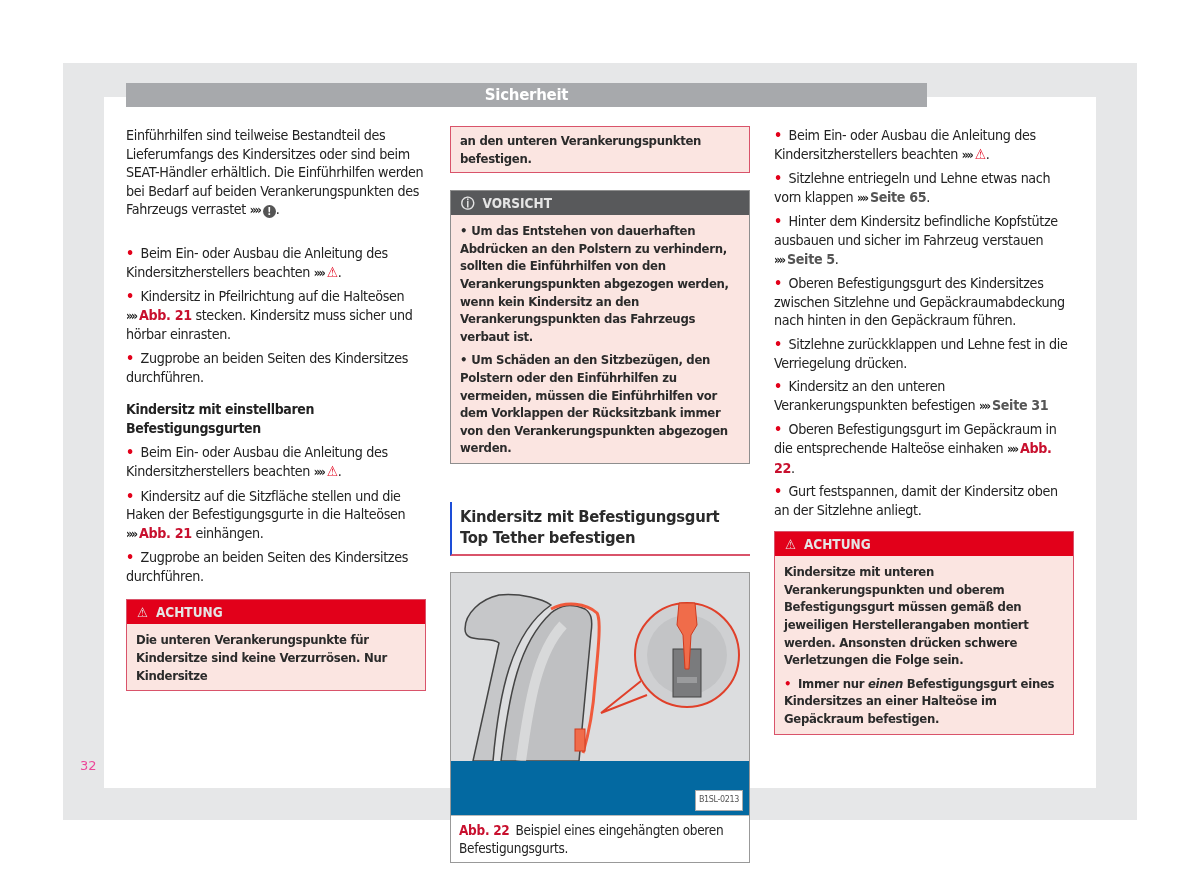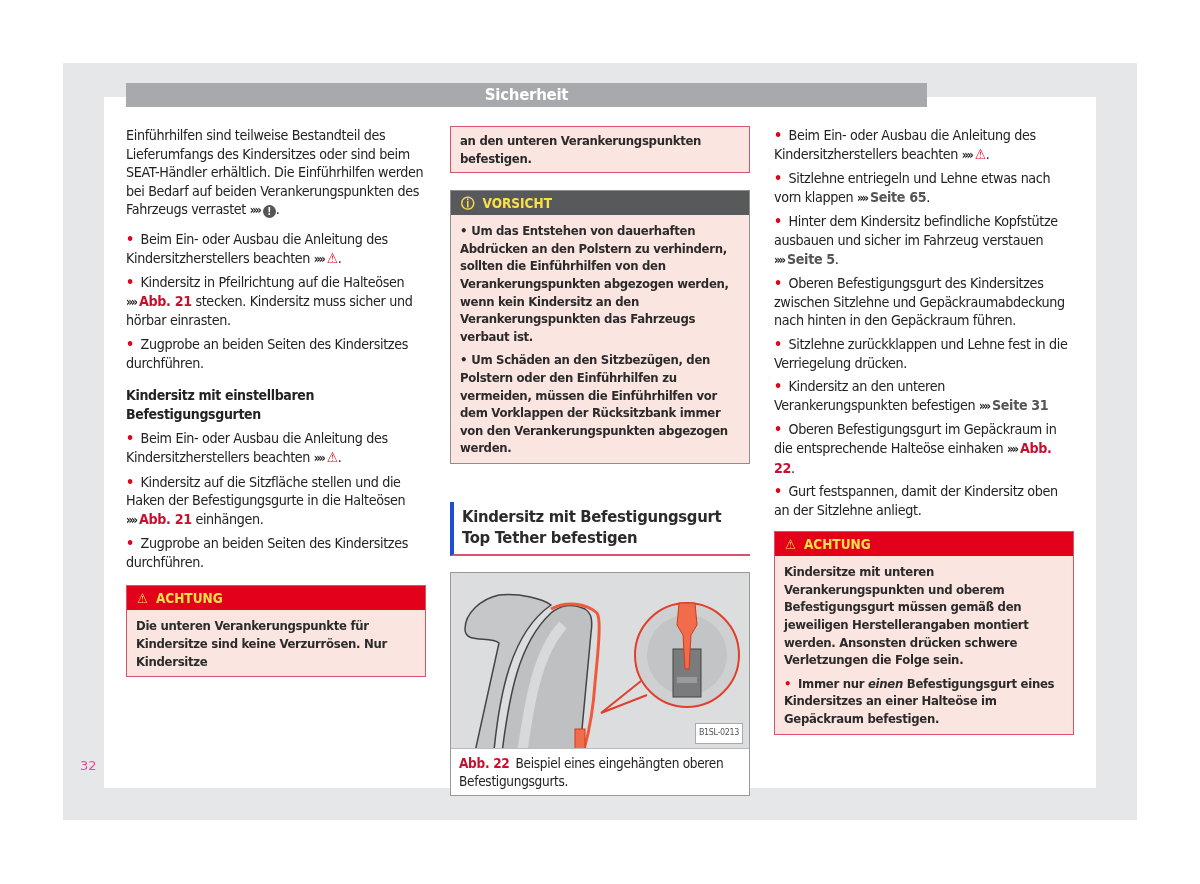--- a/index.html
+++ b/index.html
@@ -8,44 +8,44 @@
 
   .frame { position: absolute; left: 63px; top: 63px; width: 1074px; height: 757px; background: #e6e7e8; }
   .page { position: absolute; left: 104px; top: 97px; width: 992px; height: 691px; background: #ffffff; }
   .header-bar { position: absolute; left: 126px; top: 83px; width: 801px; height: 24px; background: #a7a9ac; color: #fff; text-align: center; font-weight: bold; font-size: 15px; line-height: 24px; font-family: "DejaVu Sans", "Liberation Sans", sans-serif; letter-spacing: -0.3px; }
 
   .col { position: absolute; top: 126px; font-size: 14.2px; line-height: 18.6px; letter-spacing: -0.35px; }
   .col-left { left: 126px; width: 300px; }
   .col-mid { left: 450px; width: 300px; }
   .col-right { left: 774px; width: 300px; }
 
-  p.para { margin-bottom: 10px; }
+  p.para { margin-bottom: 24px; }
   .item { margin-bottom: 5px; }
   .bullet { color: #e2001a; font-weight: bold; margin-right: 3px; }
   .arrow { font-weight: bold; letter-spacing: -2px; margin-right: 3px; font-size: 12px; }
   .ref-red { color: #c8102e; font-weight: bold; }
   .ref-gray { color: #555; font-weight: bold; }
   .warn-tri { color: #e2001a; font-size: 14px; }
   .info-dot { display: inline-block; width: 13px; height: 13px; border-radius: 50%; background: #555; color: #fff; font-size: 10px; line-height: 13px; text-align: center; font-weight: bold; vertical-align: -1px; }
 
   .subhead { font-weight: bold; margin-top: 14px; margin-bottom: 6px; font-size: 14px; }
 
   .box { border: 1px solid #d9536a; background: #fbe5e1; }
-  .box-head { height: 24px; color: #fde047; font-weight: bold; font-size: 13.5px; line-height: 24px; padding-left: 10px; letter-spacing: 0; }
+  .box-head { height: 24px; color: #e5e5e5; font-weight: bold; font-size: 13.5px; line-height: 24px; padding-left: 10px; letter-spacing: 0; }
   .box-head.red { background: #e2001a; }
   .box-head.dark { background: #58595b; }
   .box-body { padding: 7px 9px 6px 9px; font-weight: bold; font-size: 13px; line-height: 17.6px; color: #2b2b2b; letter-spacing: -0.3px; }
   .box-body .bp { margin-bottom: 6px; }
   .box-body .bp:last-child { margin-bottom: 0; }
   .vorsicht-box { border: 1px solid #8e8e8e; background: #fbe5e1; }
 
-  .section-title { border-left: 4px solid #1d4ed8; border-bottom: 2px solid #d9536a; padding: 4px 0 6px 8px; font-weight: bold; font-size: 16.5px; line-height: 21px; color: #2b2b2b; letter-spacing: -0.3px; }
+  .section-title { border-left: 2px solid #1d4ed8; border-bottom: 2px solid #d9536a; padding: 4px 0 6px 8px; font-weight: bold; font-size: 16.5px; line-height: 21px; color: #2b2b2b; letter-spacing: -0.3px; }
 
   .figure { border: 1px solid #999; background: #fff; }
-  .figure-img { position: relative; height: 176px; background: #6d28d9; border-bottom: 1px solid #bbb; overflow: hidden; }
+  .figure-img { position: relative; height: 243px; background: #0369a1; border-bottom: 1px solid #bbb; overflow: hidden; }
   .figure-caption { padding: 5px 8px 5px 8px; font-size: 13.5px; line-height: 18px; letter-spacing: -0.3px; }
   .fig-code { position: absolute; right: 6px; bottom: 4px; font-size: 8px; background: #fff; border: 1px solid #aaa; padding: 0 3px; color: #555; font-family: "DejaVu Sans", sans-serif; }
 
   .page-num { position: absolute; left: 80px; top: 758px; font-size: 13px; color: #ec4899; font-family: "DejaVu Sans", "Liberation Sans", sans-serif; }
 </style>
 </head>
 <body>
 
 <div class="frame"></div>
 <div class="page"></div>

